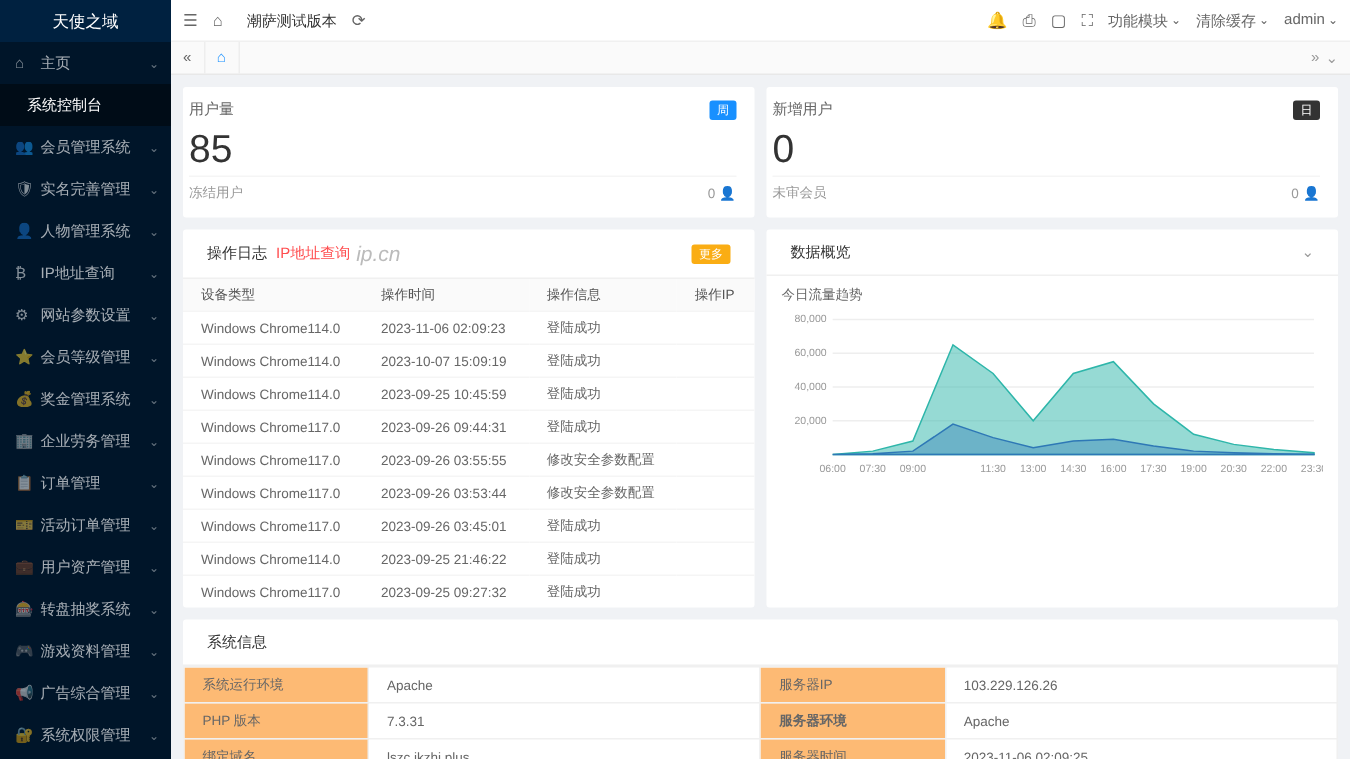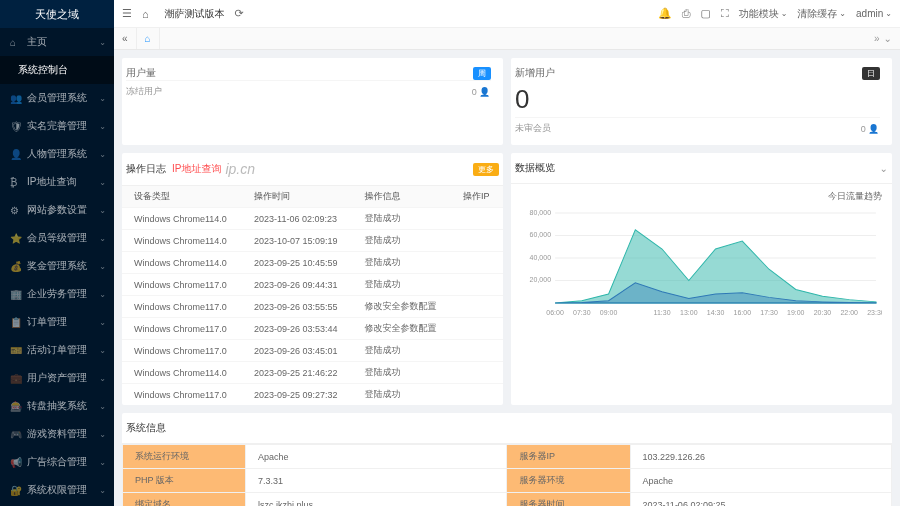--- a/index.html
+++ b/index.html
@@ -44,36 +44,36 @@
 .row { display: flex; gap: 8px; }
 .card { background: #fff; border-radius: 2px; margin-bottom: 8px; flex: 1; }
 .card-pad { padding: 8px 12px 10px 4px; }
 .stat-title { font-size: 10px; color: #666; display: flex; align-items: center; }
 .stat-title .flag { margin-left: auto; background: #1890ff; color: #fff; font-size: 8px; padding: 1px 5px; border-radius: 2px; }
 .stat-title .flag.dark { background: #333; }
 .stat-number { font-size: 26px; font-weight: 300; color: #333; margin: 4px 0 2px 0; }
 .stat-sub { font-size: 9px; color: #999; display: flex; align-items: center; border-top: 1px solid #f5f5f5; padding-top: 4px; }
 .stat-sub .cnt { margin-left: auto; display: flex; align-items: center; gap: 3px; }
 
-.panel-header { display: flex; align-items: center; padding: 8px 4px; font-size: 10px; border-bottom: 1px solid #f0f0f0; }
+.panel-header { display: flex; align-items: center; padding: 8px 16px; font-size: 10px; border-bottom: 1px solid #f0f0f0; }
 .panel-header .title { color: #333; font-weight: 500; }
 .panel-header .link { color: #ff4d4f; margin-left: 6px; cursor: pointer; }
 .panel-header .hint { color: #bbb; margin-left: 4px; font-size: 14px; font-style: italic; }
 .panel-header .tag { margin-left: auto; background: #faad14; color: #fff; font-size: 8px; padding: 1px 5px; border-radius: 2px; }
 .panel-header .caret { margin-left: auto; color: #999; cursor: pointer; }
 
 
 table.log { width: 100%; border-collapse: collapse; font-size: 9px; }
 table.log th, table.log td { text-align: left; padding: 4px 12px; color: #666; border-bottom: 1px solid #f5f5f5; }
 table.log th { background: #fafafa; font-weight: 500; color: #555; font-size: 9px; }
 table.log tr:last-child td { border-bottom: none; }
 
 
 .chart-area { padding: 6px 10px 10px 10px; }
-.chart-title { text-align: right; font-size: 9px; color: #666; margin-bottom: 4px; }
+.chart-title { text-align: left; font-size: 9px; color: #666; margin-bottom: 4px; }
 .chart { width: 100%; height: 110px; position: relative; }
 .chart svg { width: 100%; height: 100%; }
 .axis-label { fill: #999; font-size: 7px; }
 .grid { stroke: #eee; stroke-width: 1; }
 .area1 { fill: rgba(46,182,170,0.5); stroke: #2eb6aa; stroke-width: 1; }
 .area2 { fill: rgba(46,120,182,0.4); stroke: #2e78b6; stroke-width: 1; }
 
 
 .sysinfo { width: 100%; border-collapse: collapse; font-size: 9px; }
 .sysinfo td { padding: 5px 12px; border: 1px solid #f0f0f0; color: #666; }
@@ -215,20 +215,21 @@
     </div>
 
     <div class="content">
 
       <div class="row">
         <div class="card card-pad">
           <div class="stat-title">
             <span>用户量</span>
             <span class="flag">周</span>
           </div>
+          <div class="stat-number">85</div>
           <div class="stat-sub">
             <span>冻结用户</span>
             <span class="cnt">
               <span>0</span>
               <span>👤</span>
             </span>
           </div>
         </div>
         <div class="card card-pad">
           <div class="stat-title">
@@ -367,21 +368,21 @@
           <tbody id="sysinfo-body">
               <tr>
                 <td class="key" style="width: 16%;">系统运行环境</td>
                 <td style="width: 34%;">Apache</td>
                 <td class="key" style="width: 16%;">服务器IP</td>
                 <td style="width: 34%;">103.229.126.26</td>
               </tr>
               <tr>
                 <td class="key" style="width: 16%;">PHP 版本</td>
                 <td style="width: 34%;">7.3.31</td>
-                <td class="key" style="width: 16%;">服务器环境</td>
+                <td class="key" style="width: 16%; font-weight: bold;">服务器环境</td>
                 <td style="width: 34%;">Apache</td>
               </tr>
               <tr>
                 <td class="key" style="width: 16%;">绑定域名</td>
                 <td style="width: 34%;">lszc.jkzhi.plus</td>
                 <td class="key" style="width: 16%;">服务器时间</td>
                 <td style="width: 34%;">2023-11-06 02:09:25</td>
               </tr>
             </tbody>
         </table>

